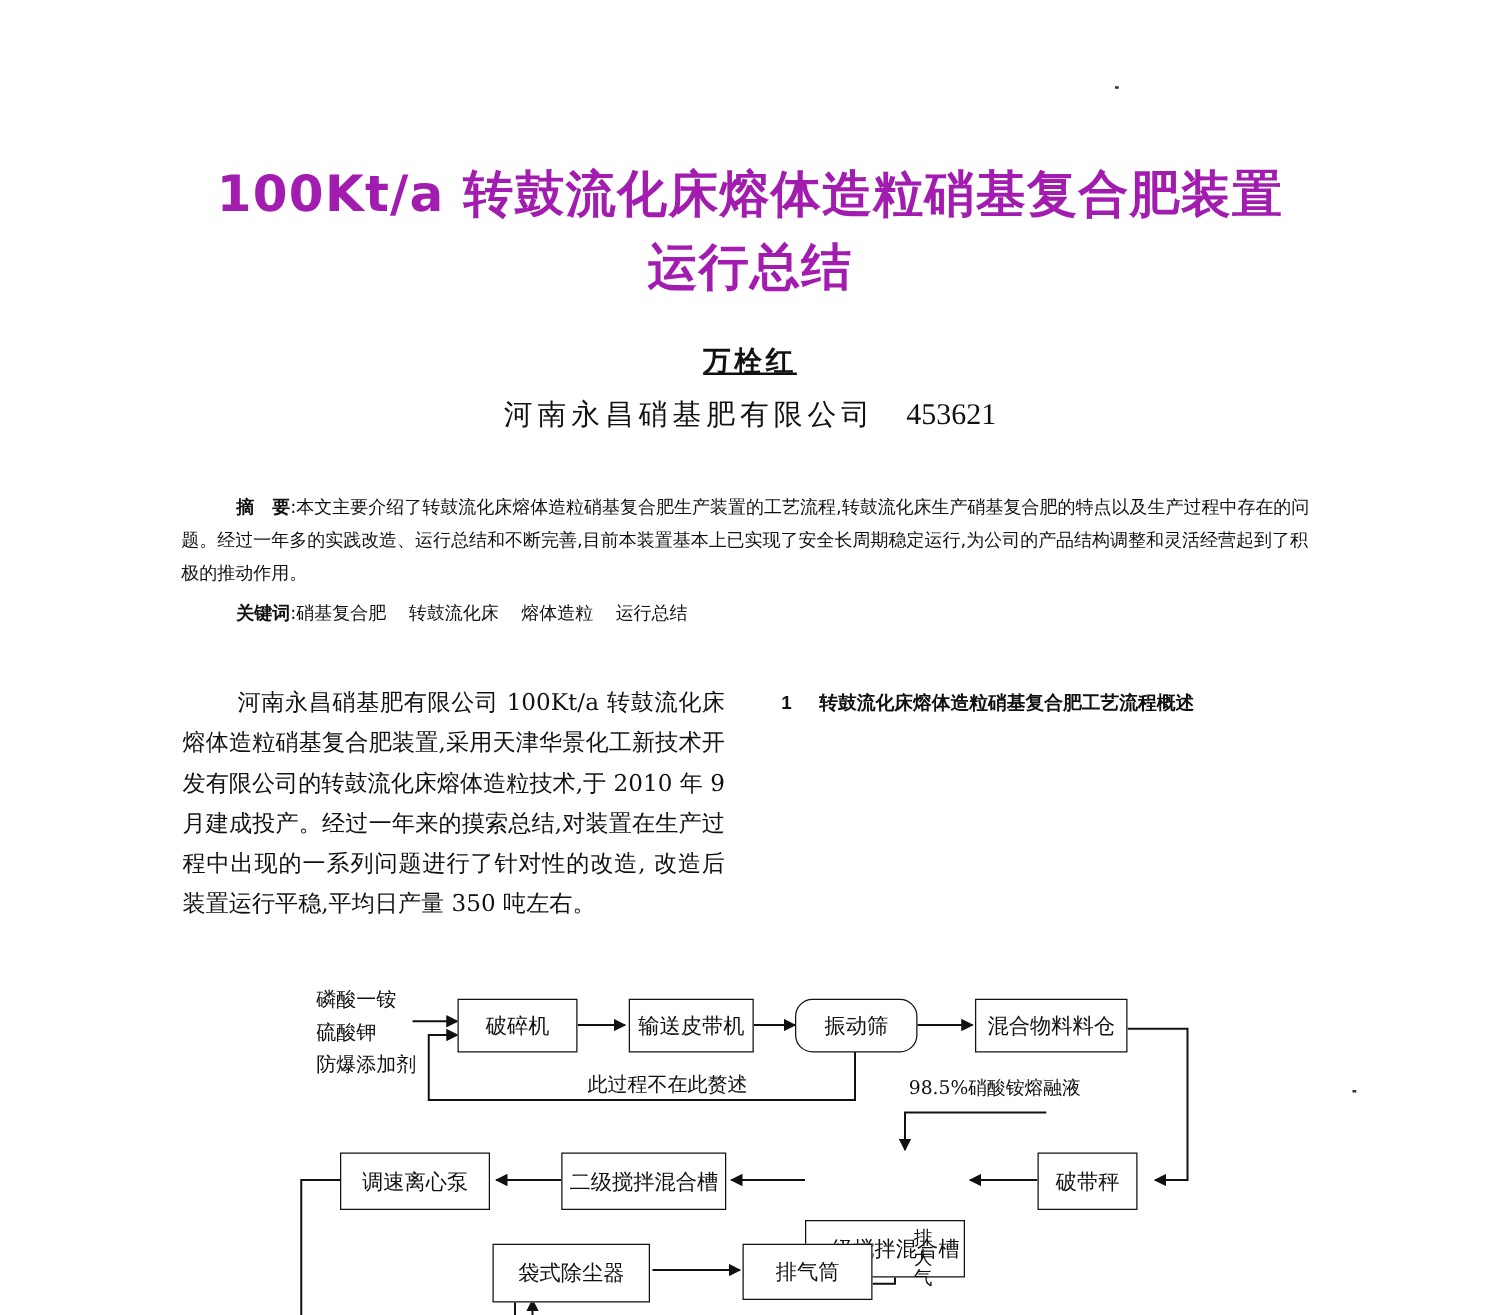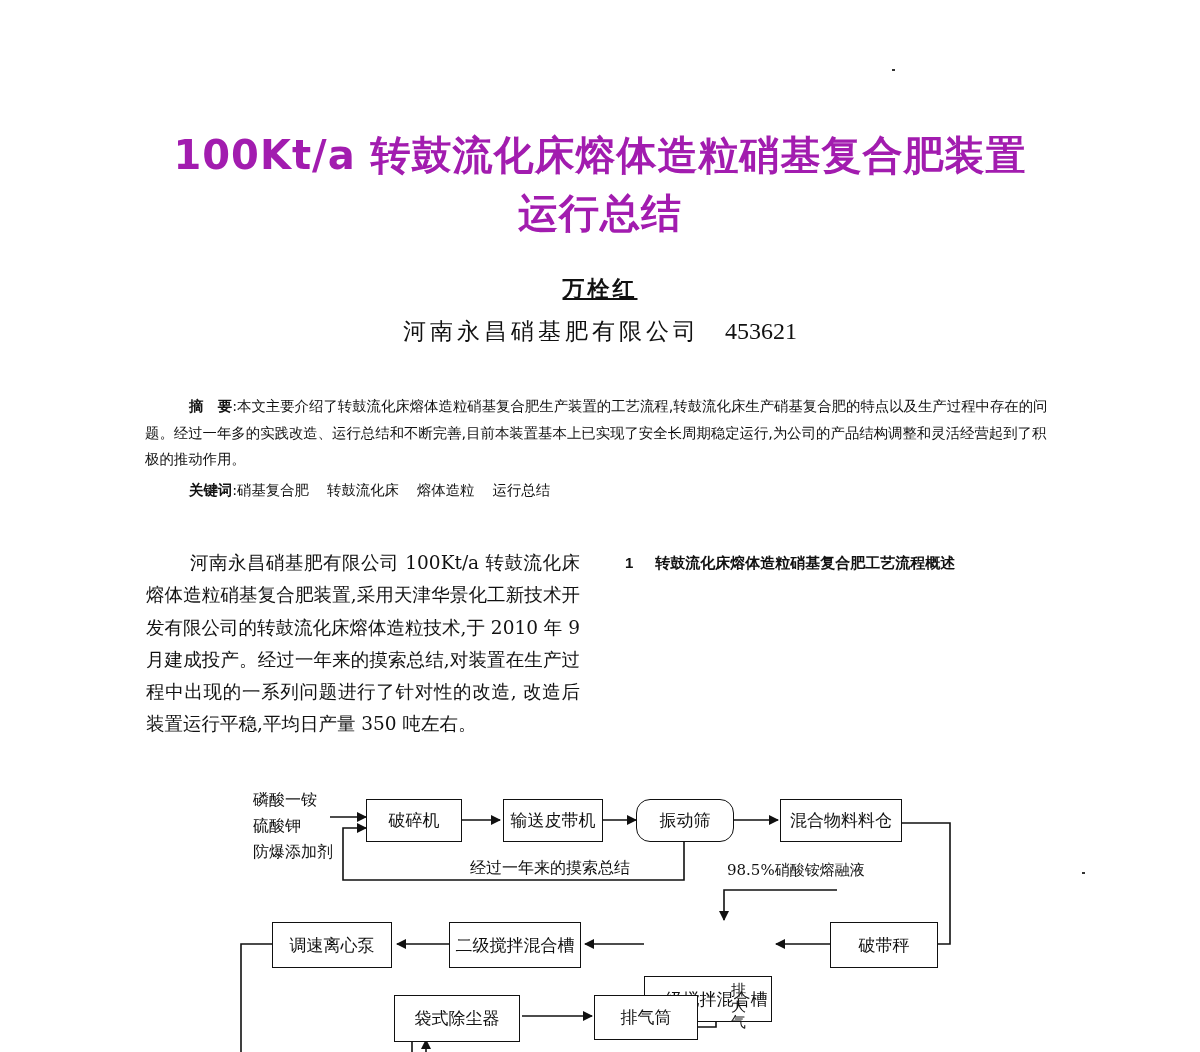--- a/index.html
+++ b/index.html
@@ -98,27 +98,27 @@
 
 <div class="flabel" style="left:253px; top:790px;">磷酸一铵</div>
 <div class="flabel" style="left:253px; top:816px;">硫酸钾</div>
 <div class="flabel" style="left:253px; top:842px;">防爆添加剂</div>
 
 <div class="box" style="left:366px; top:799px; width:96px; height:43px;">破碎机</div>
 <div class="box" style="left:503px; top:799px; width:100px; height:43px;">输送皮带机</div>
 <div class="box" style="left:636px; top:799px; width:98px; height:43px;border-radius:14px;">振动筛</div>
 <div class="box" style="left:780px; top:799px; width:122px; height:43px;">混合物料料仓</div>
 
-<div class="flabel" style="left:470px; top:858px;">经过一年来的摸索总结</div>
+<div class="flabel" style="left:470px; top:858px;">此过程不在此赘述</div>
 <div class="flabel" style="left:727px; top:861px; font-size:15px;">98.5%硝酸铵熔融液</div>
 
 <div class="box" style="left:272px; top:922px; width:120px; height:46px;">调速离心泵</div>
 <div class="box" style="left:449px; top:922px; width:132px; height:46px;">二级搅拌混合槽</div>
 <div class="box" style="left:644px; top:976px; width:128px; height:46px;">一级搅拌混合槽</div>
-<div class="box" style="left:830px; top:922px; width:108px; height:46px;">破带秤</div>
+<div class="box" style="left:830px; top:922px; width:80px; height:46px;">破带秤</div>
 
 <div class="box" style="left:394px; top:995px; width:126px; height:47px;">袋式除尘器</div>
 <div class="box" style="left:594px; top:995px; width:104px; height:45px;">排气筒</div>
 
 <div class="flabel" style="left:731px; top:982px; width:16px; line-height:16px; font-size:15px; white-space:normal; word-break:break-all;">排大气</div>
 
 <div class="dot" style="left:892px; top:69px;"></div>
 <div class="dot" style="left:1082px; top:872px;"></div>
 
 </body></html>

